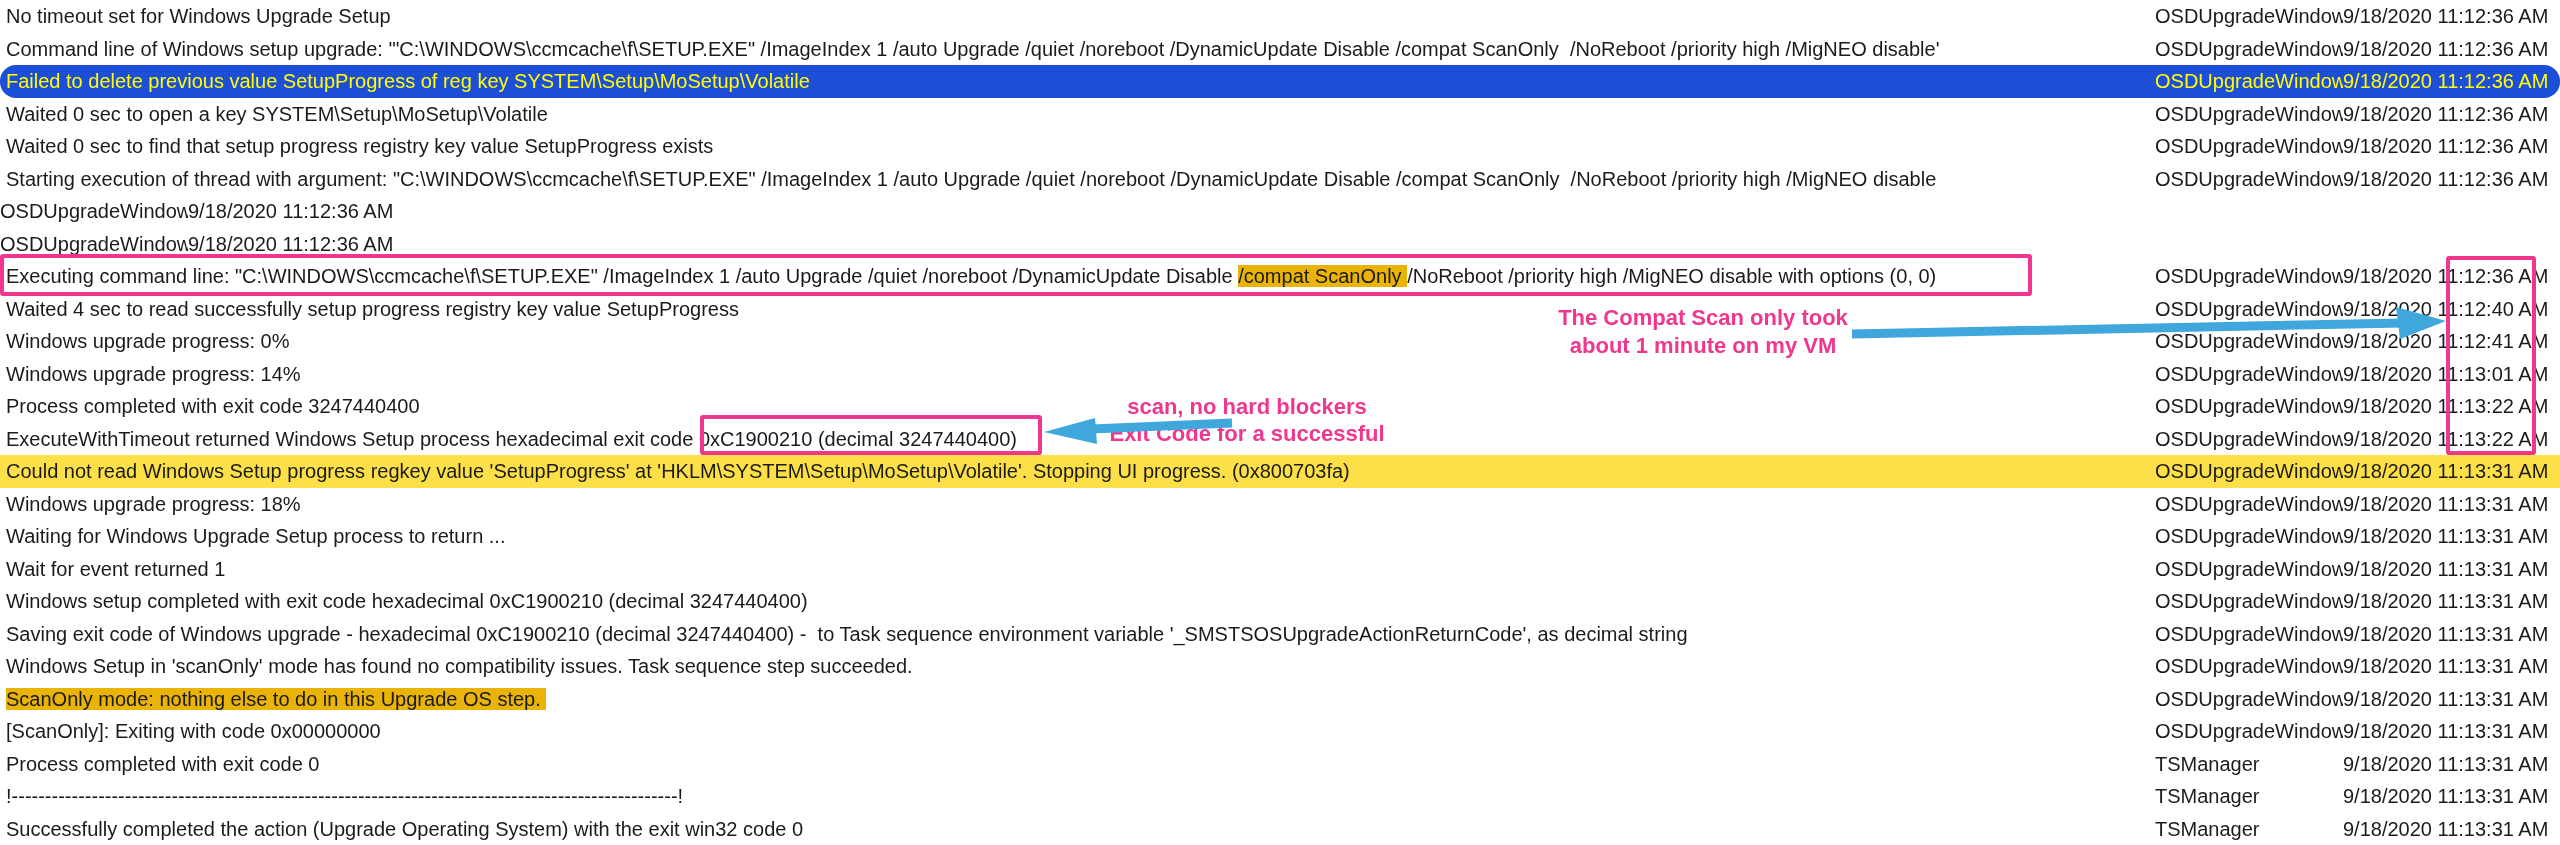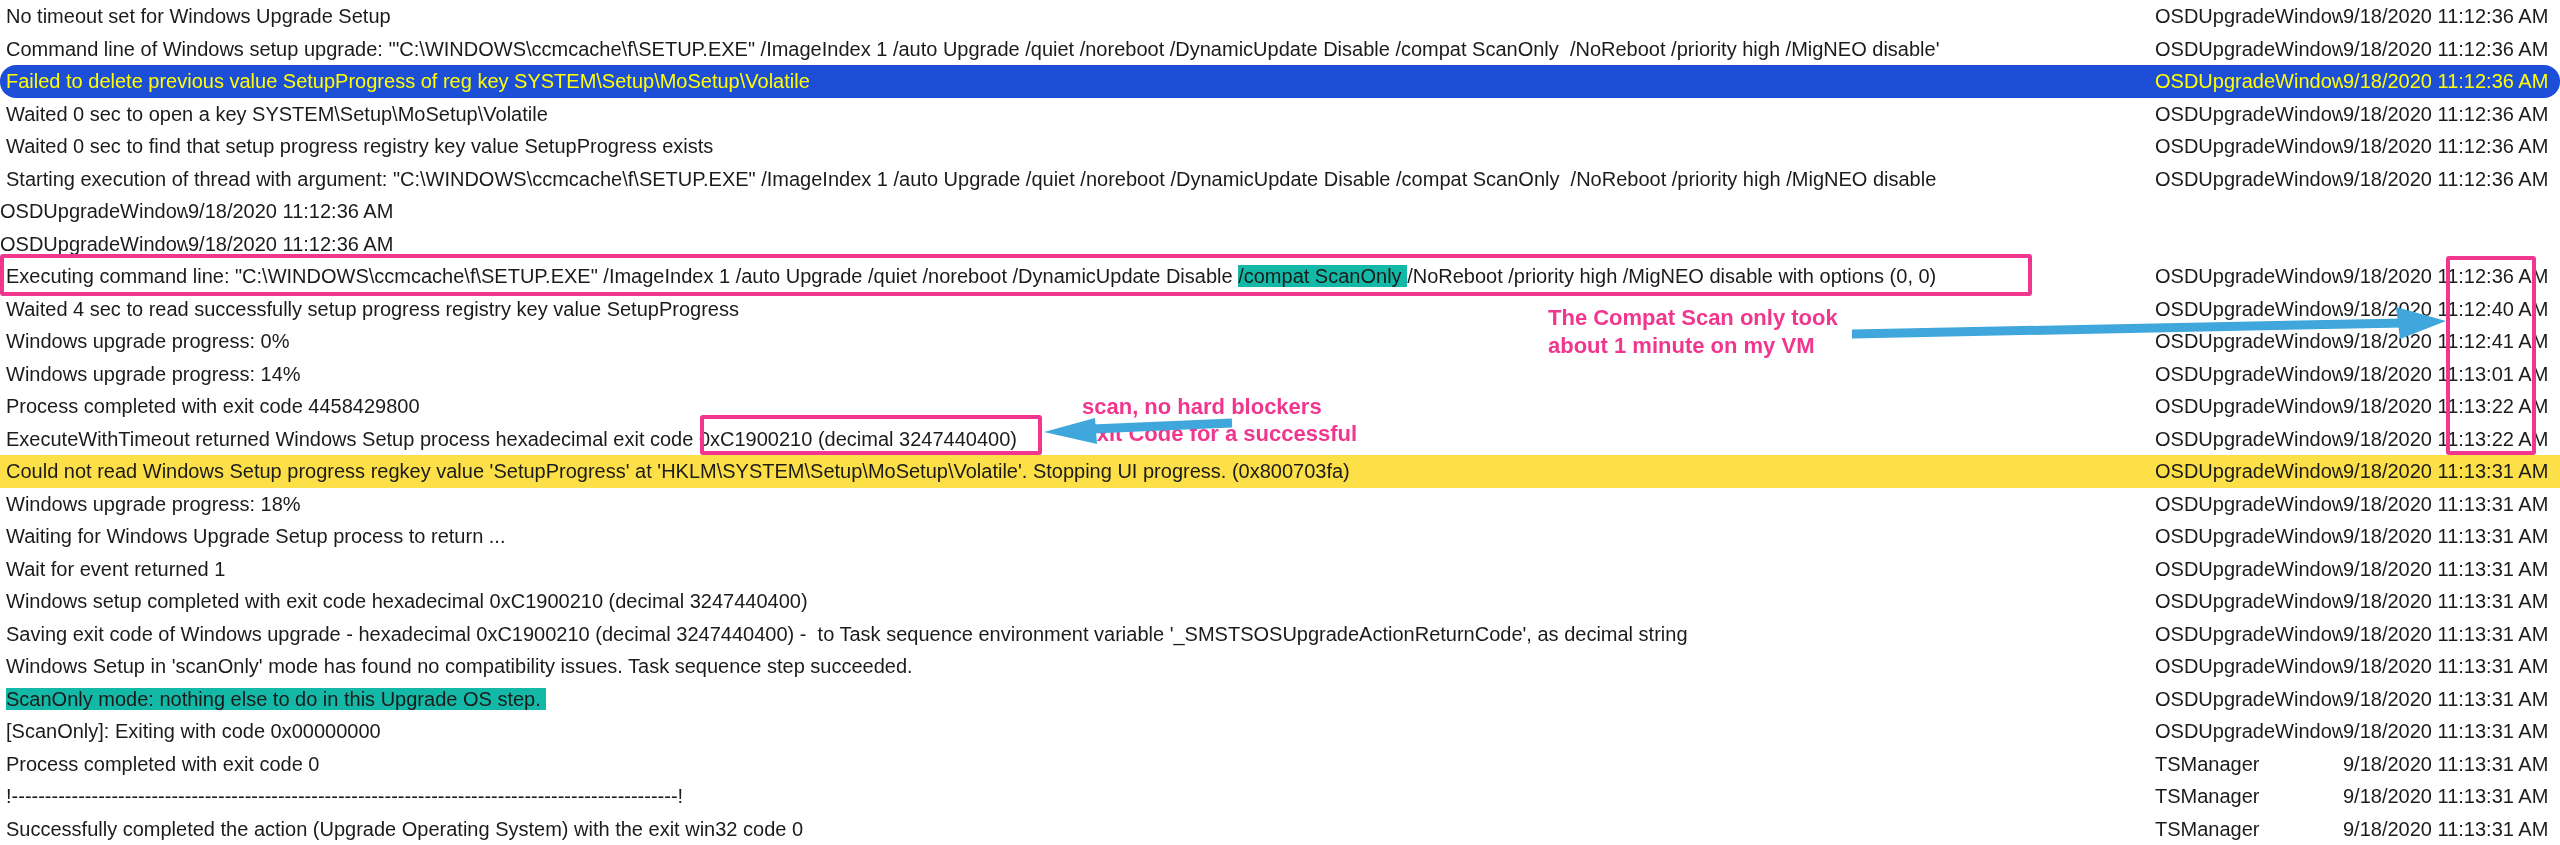--- a/index.html
+++ b/index.html
@@ -9,29 +9,29 @@
   #log { position: absolute; inset: 0; width: 2560px; height: 845px; }
 
   .row { display: flex; height: 32.5px; line-height: 32.5px; font-size: 20px; white-space: pre; align-items: flex-start; }
   .msg  { flex: 1 1 auto; overflow: hidden; padding-left: 6px; white-space: pre; }
   .comp { flex: 0 0 188px; overflow: hidden; }
   .time { flex: 0 0 217px; overflow: hidden; }
 
   .style-error { background: #1d4ed8; border-radius: 16px; }
   .style-error .msg span, .style-error .comp, .style-error .time { color: #ffff00; }
   .style-warning { background: #fde047; }
-  .hl { background: #14b8a6; }
+  .hl { background: #eab308; }
 
   
   .anno-box { position: absolute; border: 4px solid #f0368e; border-radius: 3px; pointer-events: none; }
   #box-executing { left: 0px;    top: 254px; width: 2032px; height: 42px; }
   #box-times     { left: 2446px; top: 256px; width: 90px;   height: 199px; }
   #box-exitcode  { left: 700px;  top: 415px; width: 342px;  height: 40px; }
 
-  .anno-note { position: absolute; color: #f0368e; font-weight: bold; font-size: 22px; line-height: 28px; text-align: left; pointer-events: none; }
+  .anno-note { position: absolute; color: #f0368e; font-weight: bold; font-size: 22px; line-height: 28px; text-align: center; pointer-events: none; }
   #note-compat { left: 1548px; top: 304px; width: 310px; }
   #note-exit   { left: 1082px; top: 393px; width: 330px; line-height: 27px; }
 
   #arrows { position: absolute; left: 0; top: 0; width: 2560px; height: 845px; pointer-events: none; }
 </style>
 </head>
 <body>
 
 <div id="log">
   <div>
@@ -87,21 +87,21 @@
     <div class="msg"><span>Windows upgrade progress: 0%</span></div>
     <div class="comp">OSDUpgradeWindows</div>
     <div class="time">9/18/2020 11:12:41 AM</div>
   </div>
       <div class="row style-normal">
     <div class="msg"><span>Windows upgrade progress: 14%</span></div>
     <div class="comp">OSDUpgradeWindows</div>
     <div class="time">9/18/2020 11:13:01 AM</div>
   </div>
       <div class="row style-normal">
-    <div class="msg"><span>Process completed with exit code 4458429800</span></div>
+    <div class="msg"><span>Process completed with exit code 3247440400</span></div>
     <div class="comp">OSDUpgradeWindows</div>
     <div class="time">9/18/2020 11:13:22 AM</div>
   </div>
       <div class="row style-normal">
     <div class="msg"><span>ExecuteWithTimeout returned Windows Setup process hexadecimal exit code 0xC1900210 (decimal 3247440400)</span></div>
     <div class="comp">OSDUpgradeWindows</div>
     <div class="time">9/18/2020 11:13:22 AM</div>
   </div>
       <div class="row style-warning">
     <div class="msg"><span>Could not read Windows Setup progress regkey value 'SetupProgress' at 'HKLM\SYSTEM\Setup\MoSetup\Volatile'. Stopping UI progress. (0x800703fa)</span></div>

